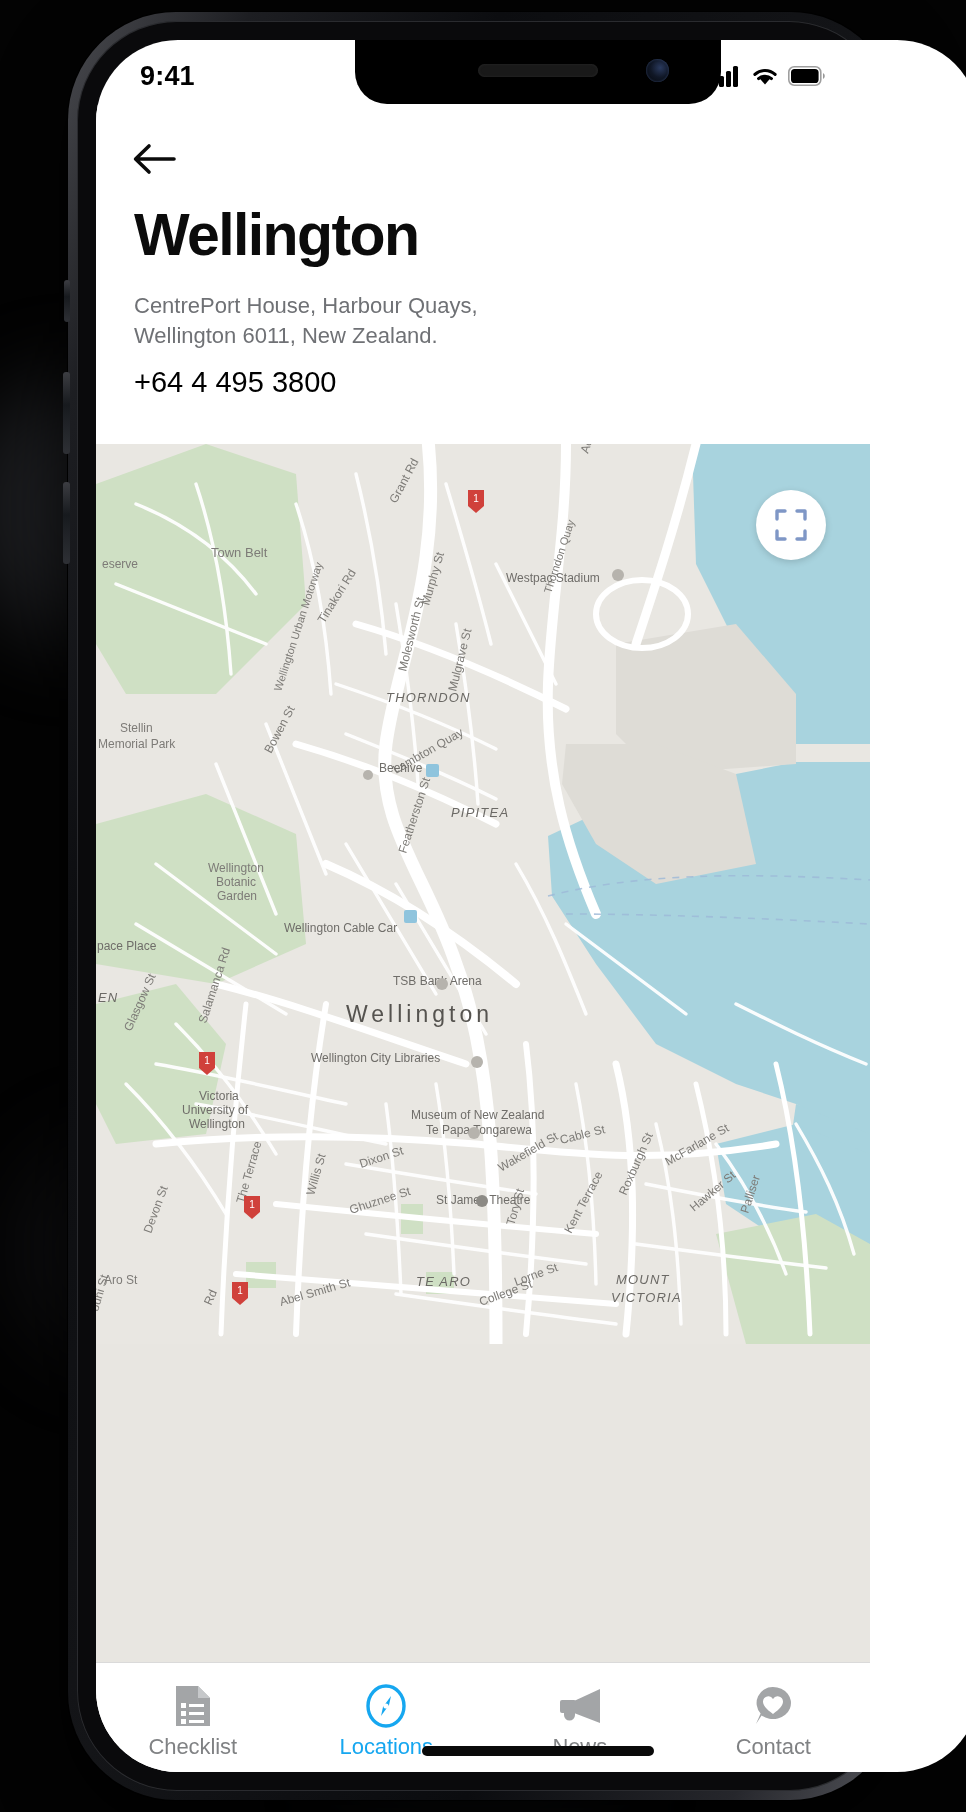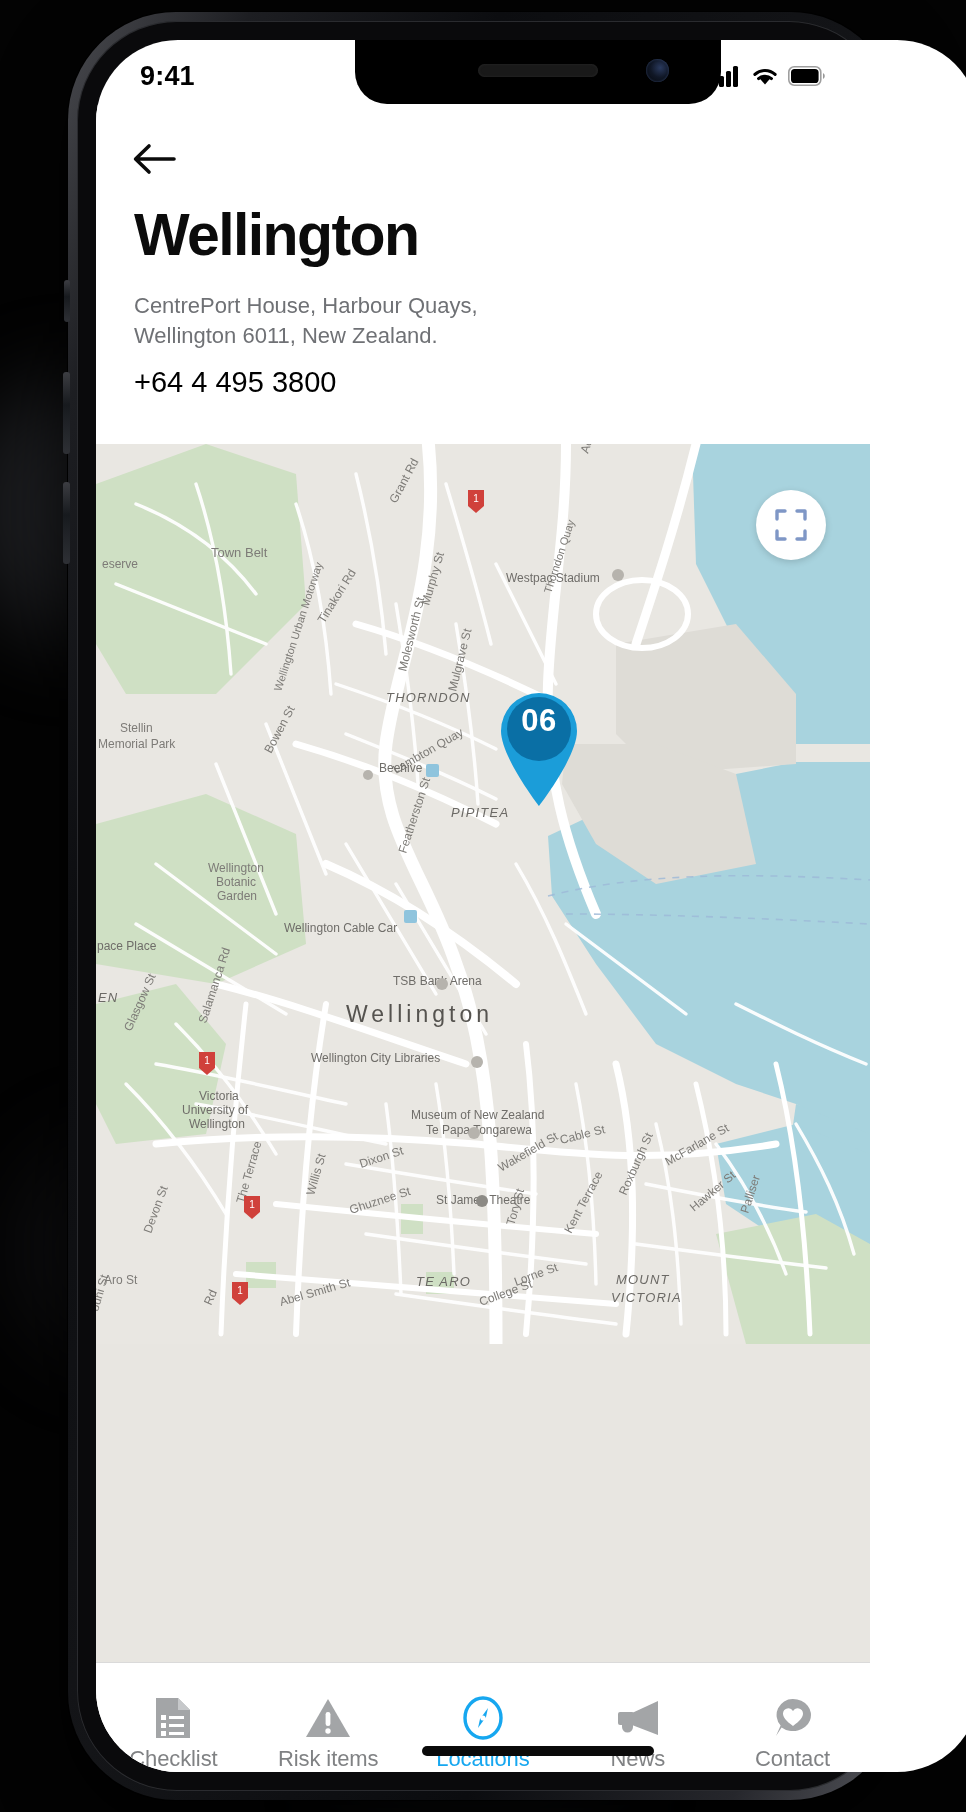--- a/index.html
+++ b/index.html
@@ -234,21 +234,21 @@
   
   #tab-bar {
     position: absolute;
     left: 0;
     bottom: 0;
     width: 774px;
     height: 110px;
     background: #ffffff;
     border-top: 1px solid #dadada;
     display: flex;
-    align-items: flex-end;
+    align-items: center;
     z-index: 20;
     padding-top: 8px;
     box-sizing: border-box;
   }
   .tab {
     flex: 1;
     display: flex;
     flex-direction: column;
     align-items: center;
     gap: 6px;
@@ -522,27 +522,20 @@
           <svg width="34" height="34" viewBox="0 0 34 34">
             <g stroke="#7f97c6" stroke-width="3.4" fill="none" stroke-linecap="round" stroke-linejoin="round">
               <path d="M3 11 V3 H11"></path>
               <path d="M23 3 H31 V11"></path>
               <path d="M31 23 V31 H23"></path>
               <path d="M11 31 H3 V23"></path>
             </g>
           </svg>
         </div>
 
-        <div id="map-pin">
-          <svg width="92" height="122" viewBox="0 0 92 122">
-            <path d="M46 121 C 46 121, 8 72, 8 46 A38 38 0 1 1 84 46 C 84 72, 46 121, 46 121 Z" fill="#1b9dd9"></path>
-            <circle cx="46" cy="44" r="32" fill="#0a6fa5"></circle>
-          </svg>
-          <div id="map-pin-label">06</div>
-        </div>
       </div>
 
       <div id="tab-bar">
 
         <div class="tab">
           <div class="tab-icon">
             <svg width="38" height="44" viewBox="0 0 38 44">
               <path d="M2 2 h22 l12 12 v28 H2 Z" fill="#a3a5a7"></path>
               <path d="M24 2 v12 h12 Z" fill="#c6c8ca"></path>
               <g fill="#ffffff">
@@ -551,30 +544,20 @@
                 <rect x="7" y="27" width="5" height="5"></rect>
                 <rect x="15" y="28" width="15" height="3"></rect>
                 <rect x="7" y="35" width="5" height="5"></rect>
                 <rect x="15" y="36" width="15" height="3"></rect>
               </g>
             </svg>
           </div>
           <div class="tab-label">Checklist</div>
         </div>
 
-        <div class="tab">
-          <div class="tab-icon">
-            <svg width="46" height="42" viewBox="0 0 46 42">
-              <path d="M23 2 L45 40 H1 Z" fill="#a3a5a7"></path>
-              <rect x="20.6" y="15" width="4.8" height="14" rx="2.3" fill="#fff"></rect>
-              <circle cx="23" cy="34" r="2.7" fill="#fff"></circle>
-            </svg>
-          </div>
-          <div class="tab-label">Risk items</div>
-        </div>
 
         <div class="tab active">
           <div class="tab-icon">
             <svg width="44" height="44" viewBox="0 0 44 44">
               <ellipse cx="22" cy="22" rx="18" ry="20" fill="none" stroke="#16a7f0" stroke-width="3.4"></ellipse>
               <path d="M27 12 L19 23 L17 32 L25 21 Z" fill="#16a7f0"></path>
               <circle cx="22" cy="22" r="2.6" fill="#fff"></circle>
             </svg>
           </div>
           <div class="tab-label">Locations</div>

